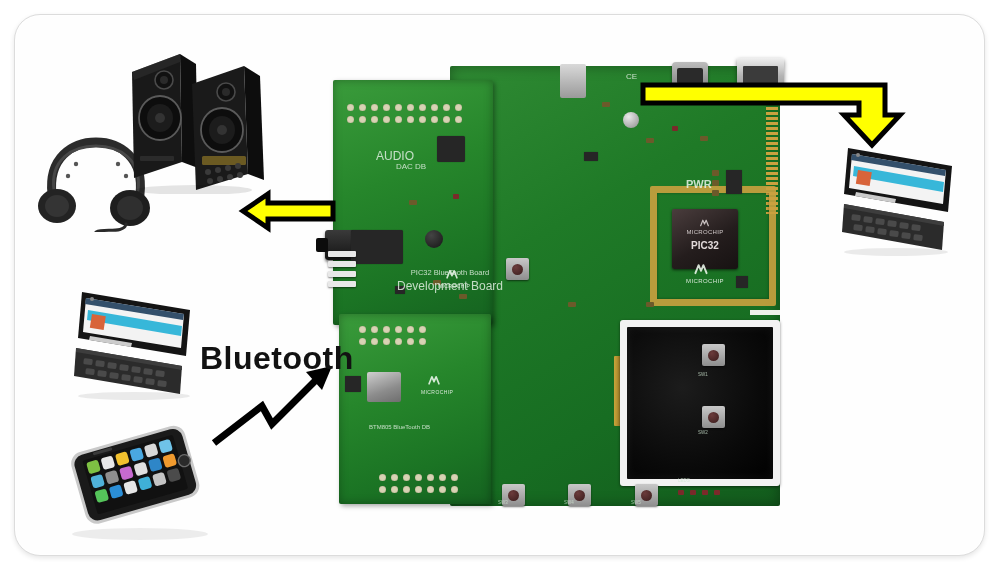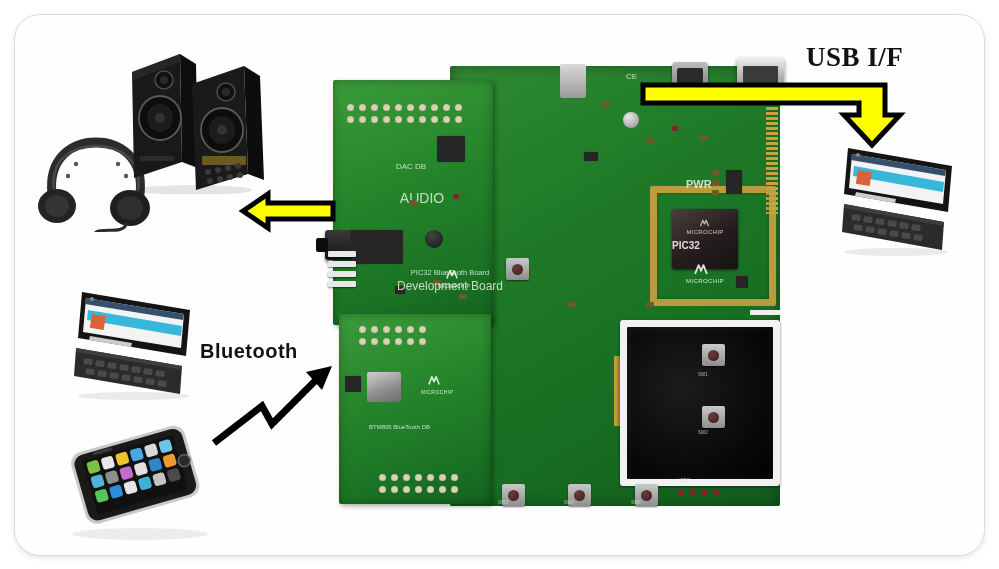--- a/index.html
+++ b/index.html
@@ -7,21 +7,21 @@
   #stage{position:relative;width:999px;height:569px;background:#ffffff;}
 
   
   #frame{position:absolute;left:14px;top:14px;width:969px;height:540px;
     border:1px solid #dcdcdc;border-radius:26px;background:#fefefe;
     box-shadow:0 2px 5px rgba(0,0,0,.10), inset 0 0 0 1px #ffffff;}
 
   .lbl{position:absolute;font-weight:bold;color:#121212;letter-spacing:.5px;
        font-family:"Liberation Serif",serif;}
   #usb-label{left:806px;top:42px;font-size:27px;}
-  #bt-label{left:200px;top:340px;font-size:20px;font-family:"Liberation Sans",sans-serif;}
+  #bt-label{left:200px;top:340px;font-size:32px;font-family:"Liberation Sans",sans-serif;}
 
   svg.lay{position:absolute;left:0;top:0;width:999px;height:569px;pointer-events:none;}
 
   
   #pcb{position:absolute;left:333px;top:66px;width:447px;height:440px;}
   .brd{position:absolute;background:linear-gradient(150deg,#2f8a33 0%,#1f7a27 35%,#176d22 70%,#135c1d 100%);
        box-shadow:inset 0 0 14px rgba(0,0,0,.35);}
   #main-board{left:117px;top:0;width:330px;height:440px;border-radius:2px;}
   #audio-db{left:0;top:14px;width:160px;height:245px;border-radius:2px;
       background:linear-gradient(160deg,#3a9b3b 0%,#26862b 40%,#1b7424 75%,#156220 100%);
@@ -49,21 +49,21 @@
       box-shadow:inset 0 0 12px rgba(255,255,255,.06);}
   #lcd-flex{position:absolute;left:164px;top:290px;width:9px;height:70px;
       background:linear-gradient(90deg,#c9a43a,#8e6f1f);border-radius:1px;}
 
   
   #pic32{position:absolute;left:222px;top:143px;width:66px;height:60px;
       background:linear-gradient(150deg,#4a3d3d,#241d1d 55%,#171212);
       border-radius:2px;box-shadow:0 1px 3px rgba(0,0,0,.65);}
   #pic32 .mtext{position:absolute;left:0;right:0;top:20px;text-align:center;
       color:#cfc7c7;font-size:6px;font-family:"Liberation Sans",sans-serif;letter-spacing:.3px;}
-  #pic32 .ptext{position:absolute;left:0;right:0;top:31px;text-align:left;
+  #pic32 .ptext{position:absolute;left:0;right:0;top:31px;text-align:center;
       color:#e2dada;font-size:10px;font-weight:bold;font-family:"Liberation Sans",sans-serif;}
   .chipsq{position:absolute;left:200px;top:120px;width:112px;height:106px;
       border:7px solid #caa13f;border-radius:2px;opacity:.9;
       box-shadow:inset 0 0 3px rgba(0,0,0,.4);}
 
   
   .btn{position:absolute;width:23px;height:22px;border-radius:2px;
     background:linear-gradient(180deg,#c8c8c8,#8e8e8e);box-shadow:0 1px 2px rgba(0,0,0,.55);}
   .btn:after{content:"";position:absolute;left:50%;top:50%;width:11px;height:11px;
     margin:-5.5px 0 0 -5.5px;border-radius:50%;
@@ -207,21 +207,21 @@
       <div class="pad" style="left:26px;top:36px;width:7px;height:7px;"></div>
       <div class="pad" style="left:38px;top:36px;width:7px;height:7px;"></div>
       <div class="pad" style="left:50px;top:36px;width:7px;height:7px;"></div>
       <div class="pad" style="left:62px;top:36px;width:7px;height:7px;"></div>
       <div class="pad" style="left:74px;top:36px;width:7px;height:7px;"></div>
       <div class="pad" style="left:86px;top:36px;width:7px;height:7px;"></div>
       <div class="pad" style="left:98px;top:36px;width:7px;height:7px;"></div>
       <div class="pad" style="left:110px;top:36px;width:7px;height:7px;"></div>
       <div class="pad" style="left:122px;top:36px;width:7px;height:7px;"></div>
 
-      <div class="silk" style="left:49px;top:70px;font-size:14px;width:80px;margin-top:40px;">AUDIO</div>
+      <div class="silk" style="left:22px;top:70px;font-size:12px;width:80px;">AUDIO</div>
       <div class="silk" style="left:38px;top:82px;font-size:8px;width:80px;">DAC DB</div>
 
       <div class="smd" style="left:104px;top:56px;width:28px;height:26px;border-radius:2px;"></div>
       <div class="smd" style="left:18px;top:150px;width:52px;height:34px;border-radius:2px;"></div>
       <div class="silver" style="left:92px;top:150px;width:18px;height:18px;border-radius:50%;background:radial-gradient(circle at 35% 30%,#444,#151515);"></div>
       <div class="smdb" style="left:76px;top:120px;width:8px;height:5px;"></div>
       <div class="smdr" style="left:120px;top:114px;width:6px;height:5px;"></div>
       <div class="smdb" style="left:100px;top:200px;width:8px;height:5px;"></div>
       <div class="smdb" style="left:126px;top:214px;width:8px;height:5px;"></div>
       <div class="smd" style="left:62px;top:206px;width:10px;height:8px;"></div>
@@ -445,16 +445,15 @@
     <g>
       <path d="M333 203 L268 203 L268 194 L243 211 L268 228 L268 219 L333 219 Z" fill="#ffff00" stroke="#000000" stroke-width="5" stroke-linejoin="miter"></path>
     </g>
 
     <g>
       <path d="M214 443 L262 406 L272 424 L318 378" fill="none" stroke="#000000" stroke-width="7" stroke-linecap="butt" stroke-linejoin="miter"></path>
       <path d="M332 366 L306 372 L322 390 Z" fill="#000000"></path>
     </g>
   </svg>
 
-  <div class="lbl" id="usb-label">USB I/F</div>
   <div class="lbl" id="bt-label">Bluetooth</div>
 
 </div>
 
 </body></html>

